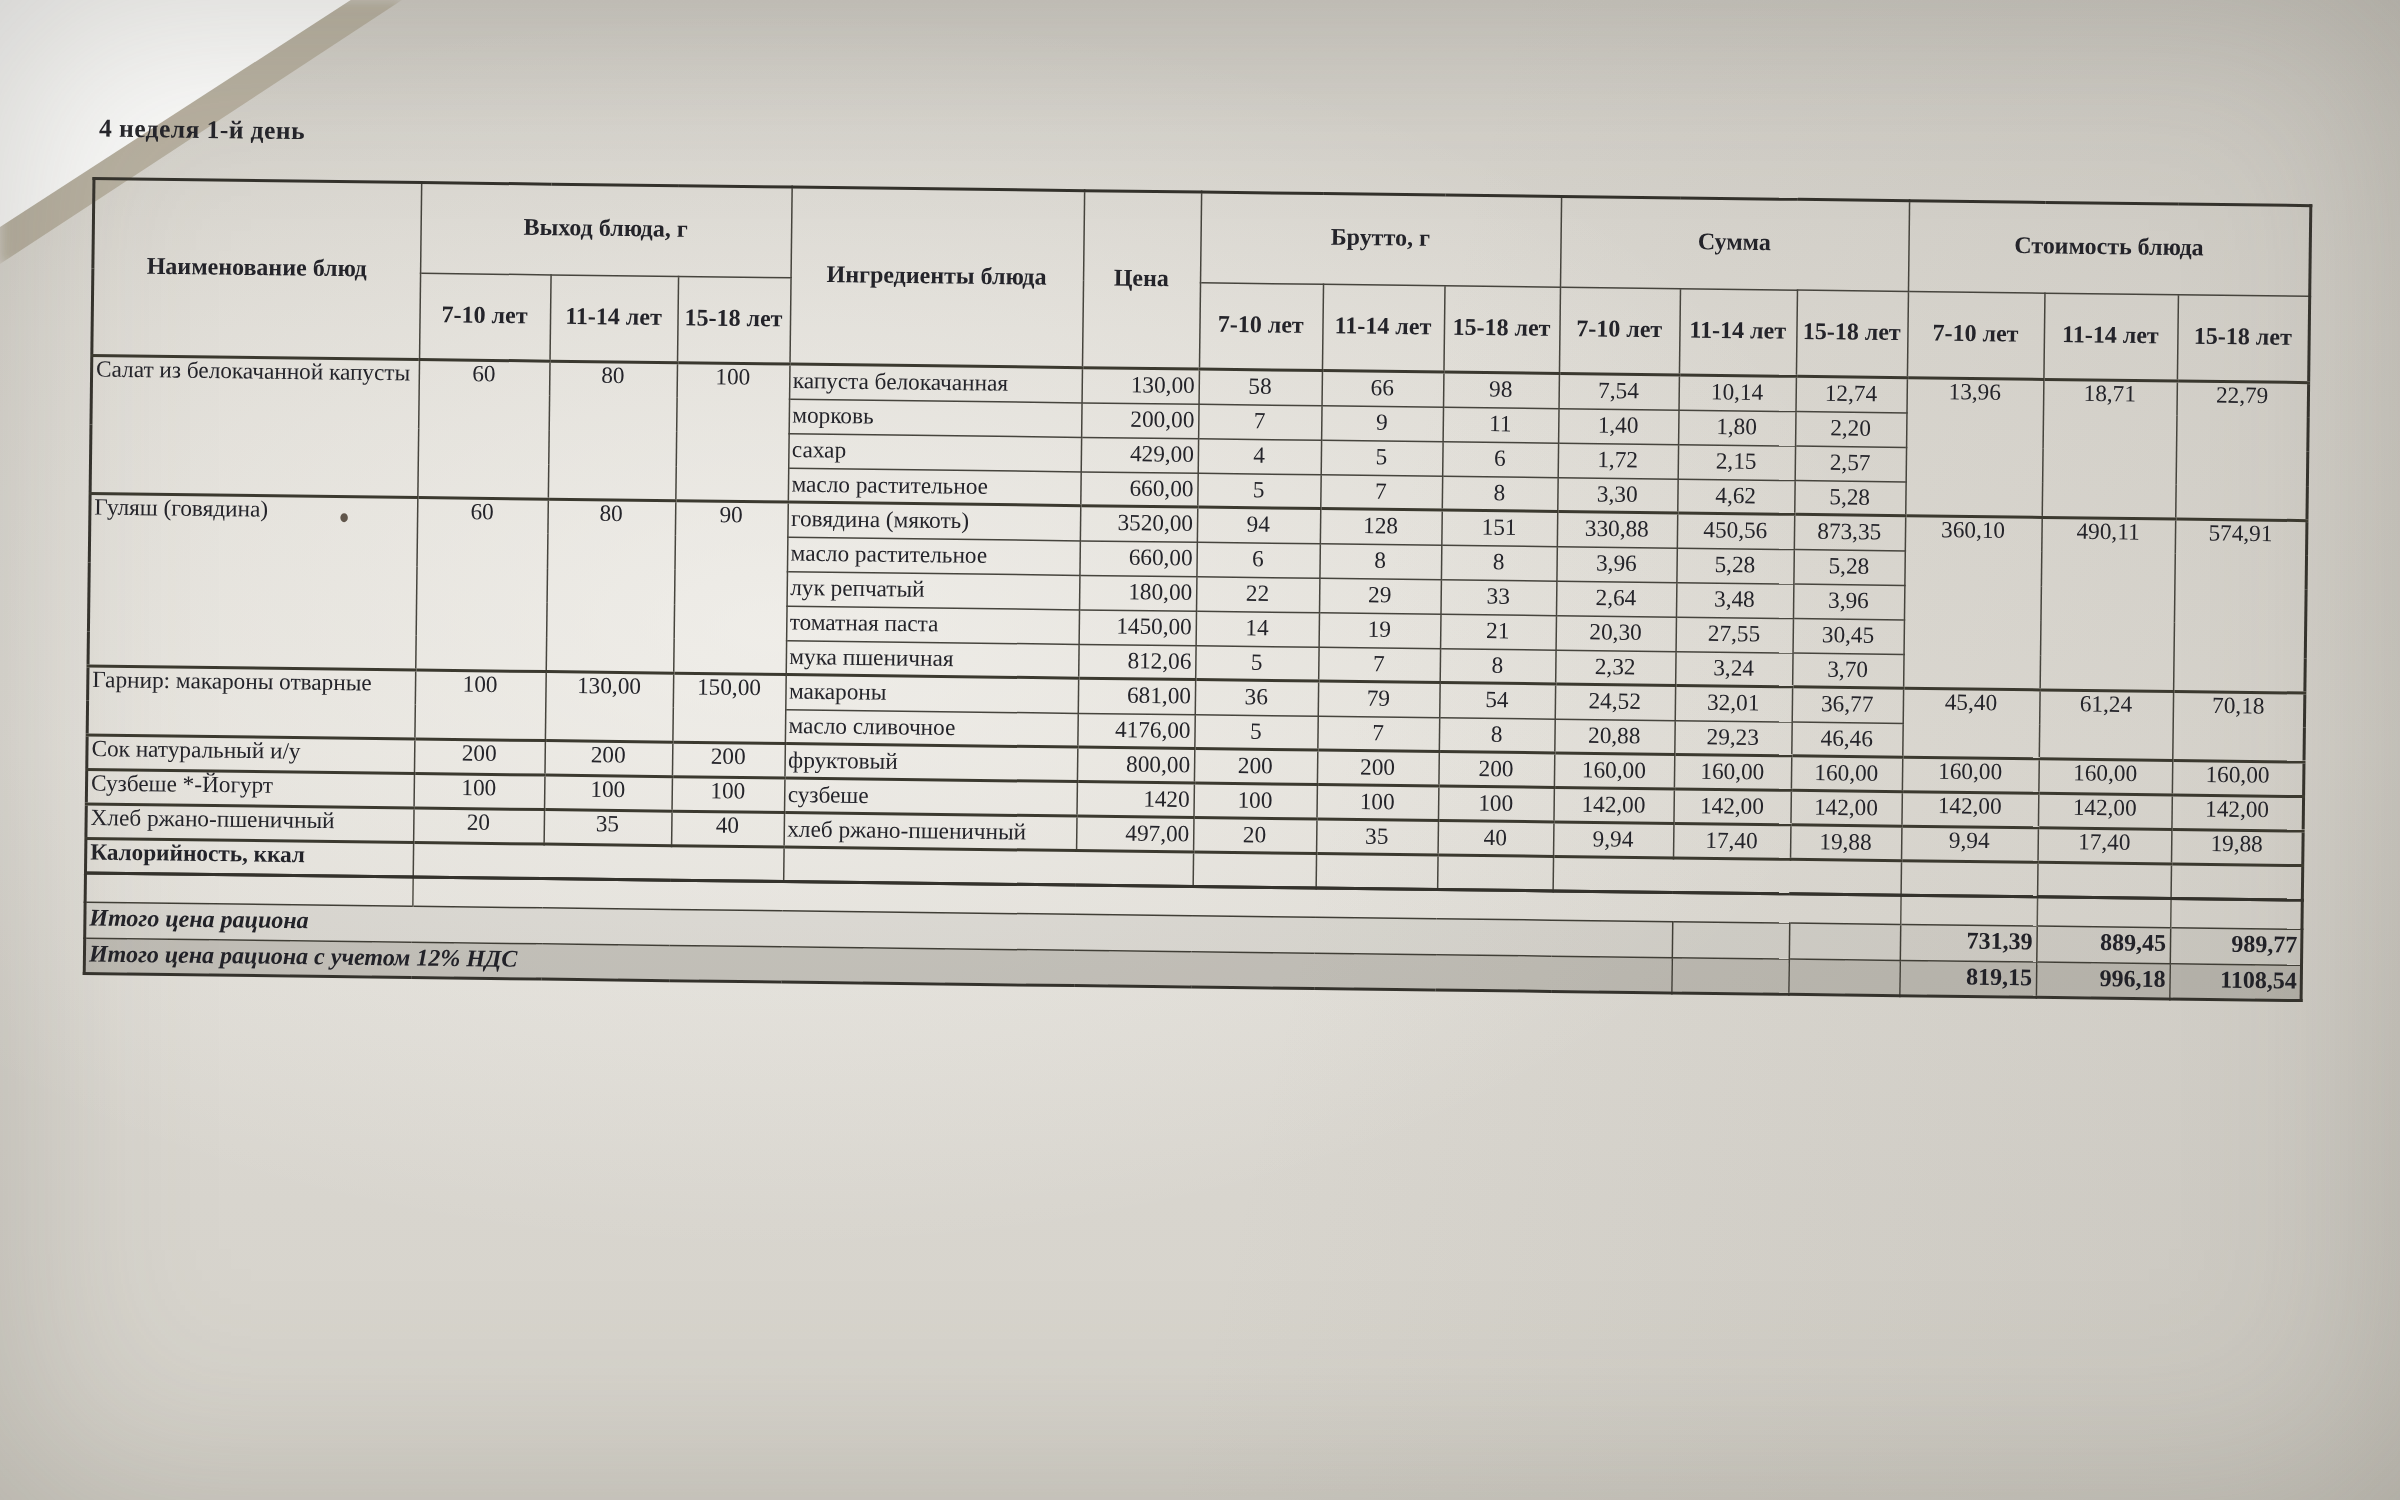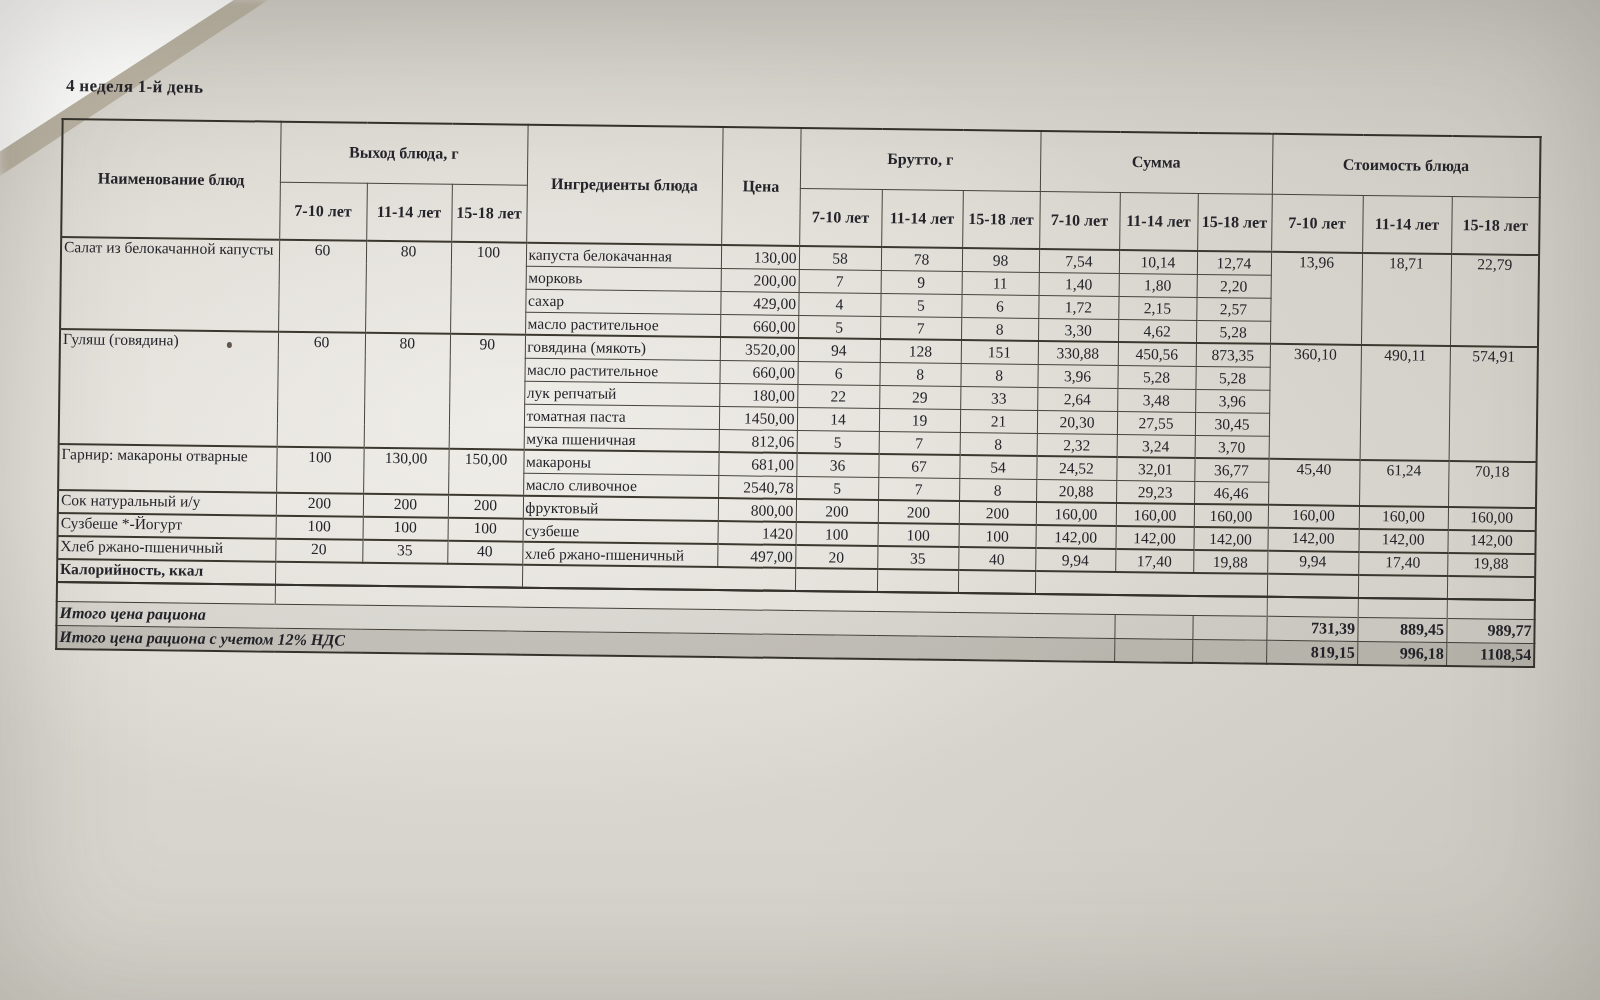--- a/index.html
+++ b/index.html
@@ -144,21 +144,21 @@
       </thead>
       <tbody>
           <tr class="group-start">
             <td class="c-name" rowspan="4">Салат из белокачанной капусты</td>
             <td class="c-num c-top" rowspan="4">60</td>
             <td class="c-num c-top" rowspan="4">80</td>
             <td class="c-num c-top" rowspan="4">100</td>
             <td class="c-ing">капуста белокачанная</td>
             <td class="c-price">130,00</td>
             <td class="c-num">58</td>
-            <td class="c-num">78</td>
+            <td class="c-num">66</td>
             <td class="c-num">98</td>
             <td class="c-num">7,54</td>
             <td class="c-num">10,14</td>
             <td class="c-num">12,74</td>
             <td class="c-num c-top" rowspan="4">13,96</td>
             <td class="c-num c-top" rowspan="4">18,71</td>
             <td class="c-num c-top" rowspan="4">22,79</td>
           </tr>
           <tr>
             <td class="c-ing">морковь</td>
@@ -248,32 +248,32 @@
             <td class="c-num">3,70</td>
           </tr>
           <tr class="group-start">
             <td class="c-name" rowspan="2">Гарнир: макароны отварные</td>
             <td class="c-num c-top" rowspan="2">100</td>
             <td class="c-num c-top" rowspan="2">130,00</td>
             <td class="c-num c-top" rowspan="2">150,00</td>
             <td class="c-ing">макароны</td>
             <td class="c-price">681,00</td>
             <td class="c-num">36</td>
-            <td class="c-num">67</td>
+            <td class="c-num">79</td>
             <td class="c-num">54</td>
             <td class="c-num">24,52</td>
             <td class="c-num">32,01</td>
             <td class="c-num">36,77</td>
             <td class="c-num c-top" rowspan="2">45,40</td>
             <td class="c-num c-top" rowspan="2">61,24</td>
             <td class="c-num c-top" rowspan="2">70,18</td>
           </tr>
           <tr>
             <td class="c-ing">масло сливочное</td>
-            <td class="c-price">2540,78</td>
+            <td class="c-price">4176,00</td>
             <td class="c-num">5</td>
             <td class="c-num">7</td>
             <td class="c-num">8</td>
             <td class="c-num">20,88</td>
             <td class="c-num">29,23</td>
             <td class="c-num">46,46</td>
           </tr>
           <tr class="group-start">
             <td class="c-name">Сок натуральный и/у</td>
             <td class="c-num c-top">200</td>

